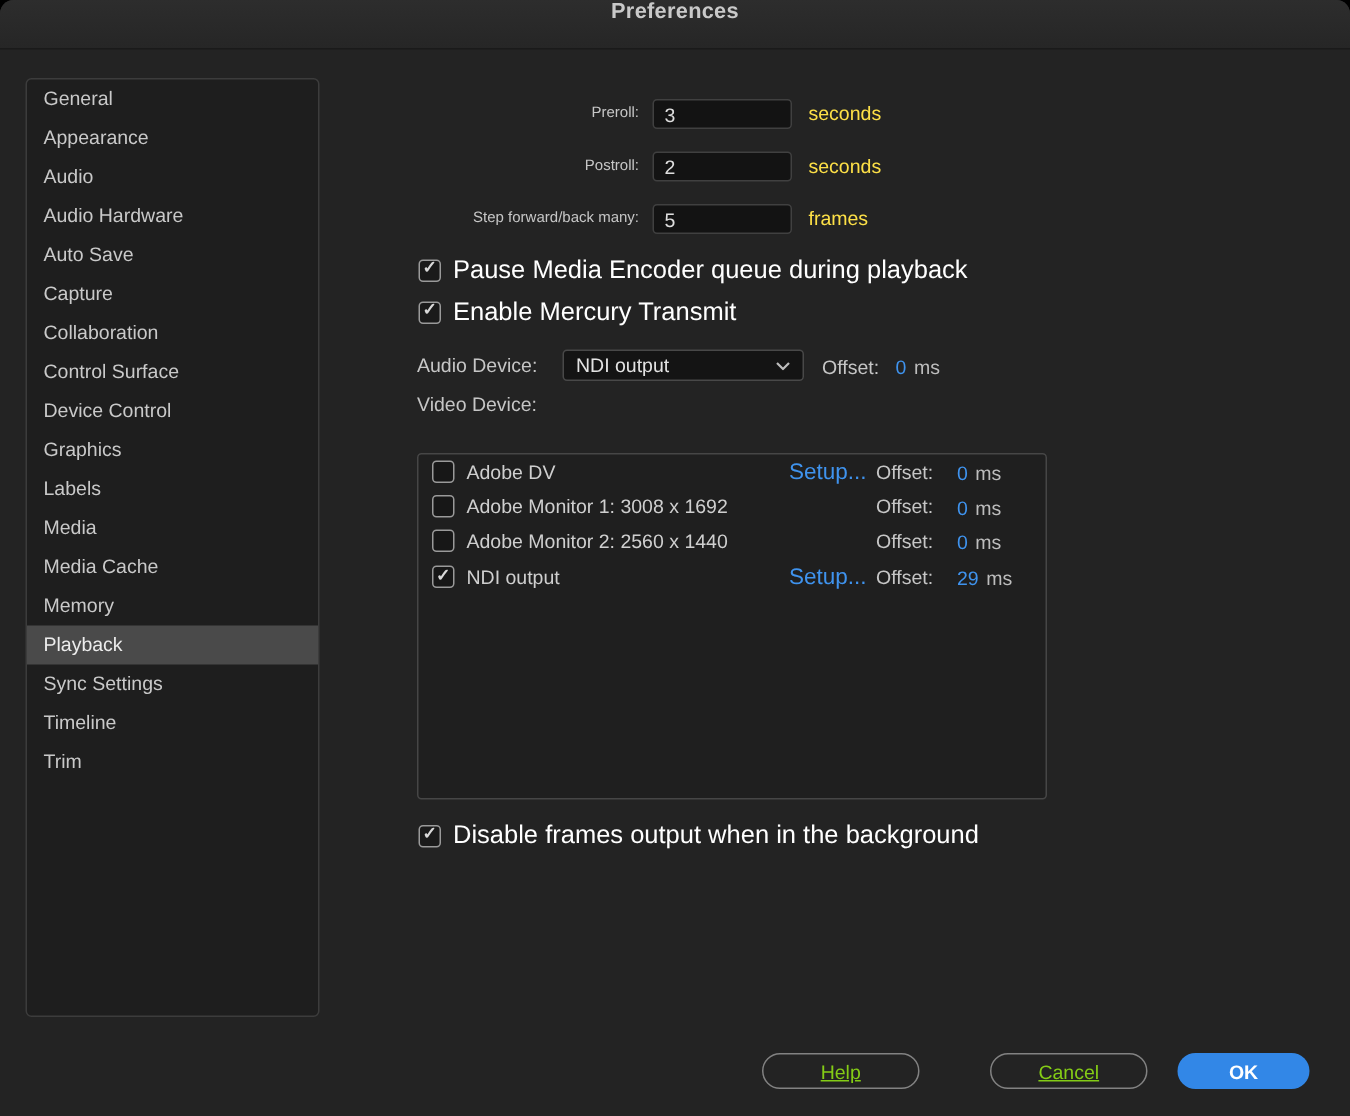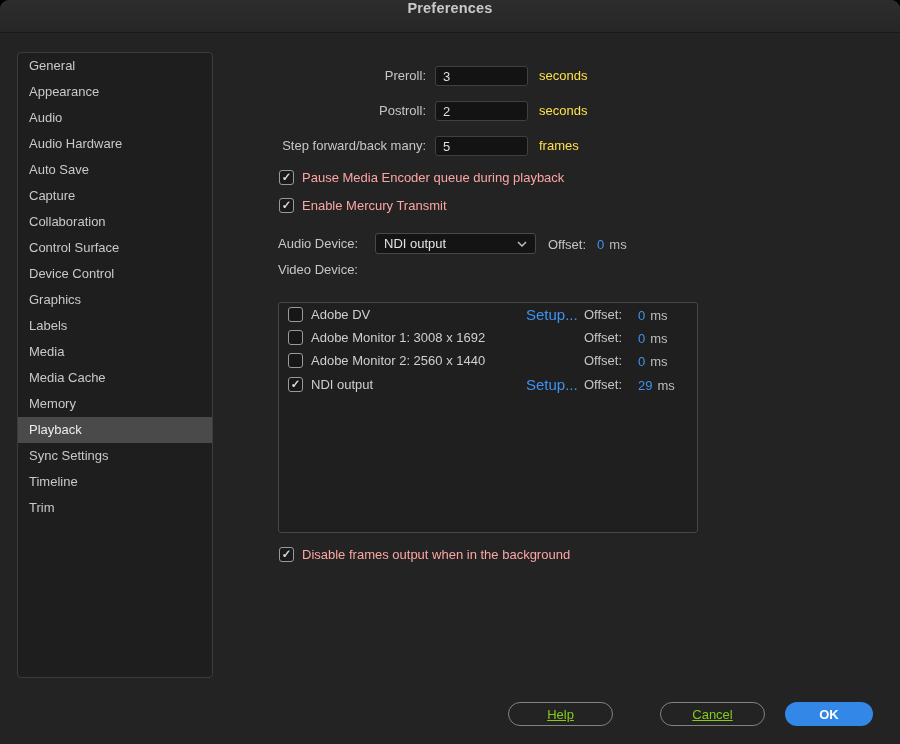--- a/index.html
+++ b/index.html
@@ -16,33 +16,33 @@
   .sidebar{position:absolute;left:17px;top:52px;width:196px;height:626px;
     background:#1e1e1e;border:1px solid #3c3c3c;border-radius:4px;box-sizing:border-box;overflow:hidden;}
   .sb-item{height:26px;line-height:26px;padding-left:11px;font-size:13px;color:#c9c9c9;cursor:default;white-space:nowrap;}
   .sb-item.selected{background:#4a4a4a;color:#ececec;}
 
   
   .lbl{font-size:13px;color:#c6c6c6;}
   .unit{font-size:13px;color:#fde047;}
 
   
-  .f-label{position:absolute;left:270px;width:156px;height:20px;line-height:20px;text-align:right;font-size:13px;color:#c6c6c6;}
+  .f-label{position:absolute;left:270px;width:156px;height:20px;line-height:20px;text-align:right;font-size:10px;color:#c6c6c6;}
   .f-input{position:absolute;left:435px;width:93px;height:20px;box-sizing:border-box;
     background:#131313;border:1px solid #404040;border-radius:3px;color:#dedede;
     font-size:13px;font-family:"Liberation Sans",sans-serif;padding:0 7px;outline:none;}
   .f-unit{position:absolute;left:539px;height:20px;line-height:20px;}
 
   
   .check-row{position:absolute;display:flex;align-items:center;gap:8px;}
   .checkbox{width:15px;height:15px;border:1.5px solid #9a9a9a;border-radius:3px;box-sizing:border-box;
     display:inline-flex;align-items:center;justify-content:center;background:rgba(0,0,0,.25);flex:0 0 auto;}
   .checkbox .tick{display:none;color:#d9d9d9;font-size:11.5px;font-weight:700;line-height:1;}
   .checkbox.checked .tick{display:block;}
-  .check-label{font-size:13px;color:#fca5a5;}
+  .check-label{font-size:17px;color:#ffffff;}
 
   
   .dropdown{position:absolute;left:375px;top:233px;width:161px;height:21px;box-sizing:border-box;
     background:#141414;border:1px solid #484848;border-radius:3px;
     display:flex;align-items:center;justify-content:space-between;padding:0 8px;cursor:default;}
   .dropdown .dd-value{font-size:13px;color:#e3e3e3;}
   .offset-group{position:absolute;display:flex;align-items:center;}
   .offset-group .olbl{font-size:13px;color:#c6c6c6;margin-right:11px;}
   .offset-group .oval{font-size:13px;margin-right:5px;}
   .offset-group .ounit{font-size:13px;color:#bdbdbd;}

